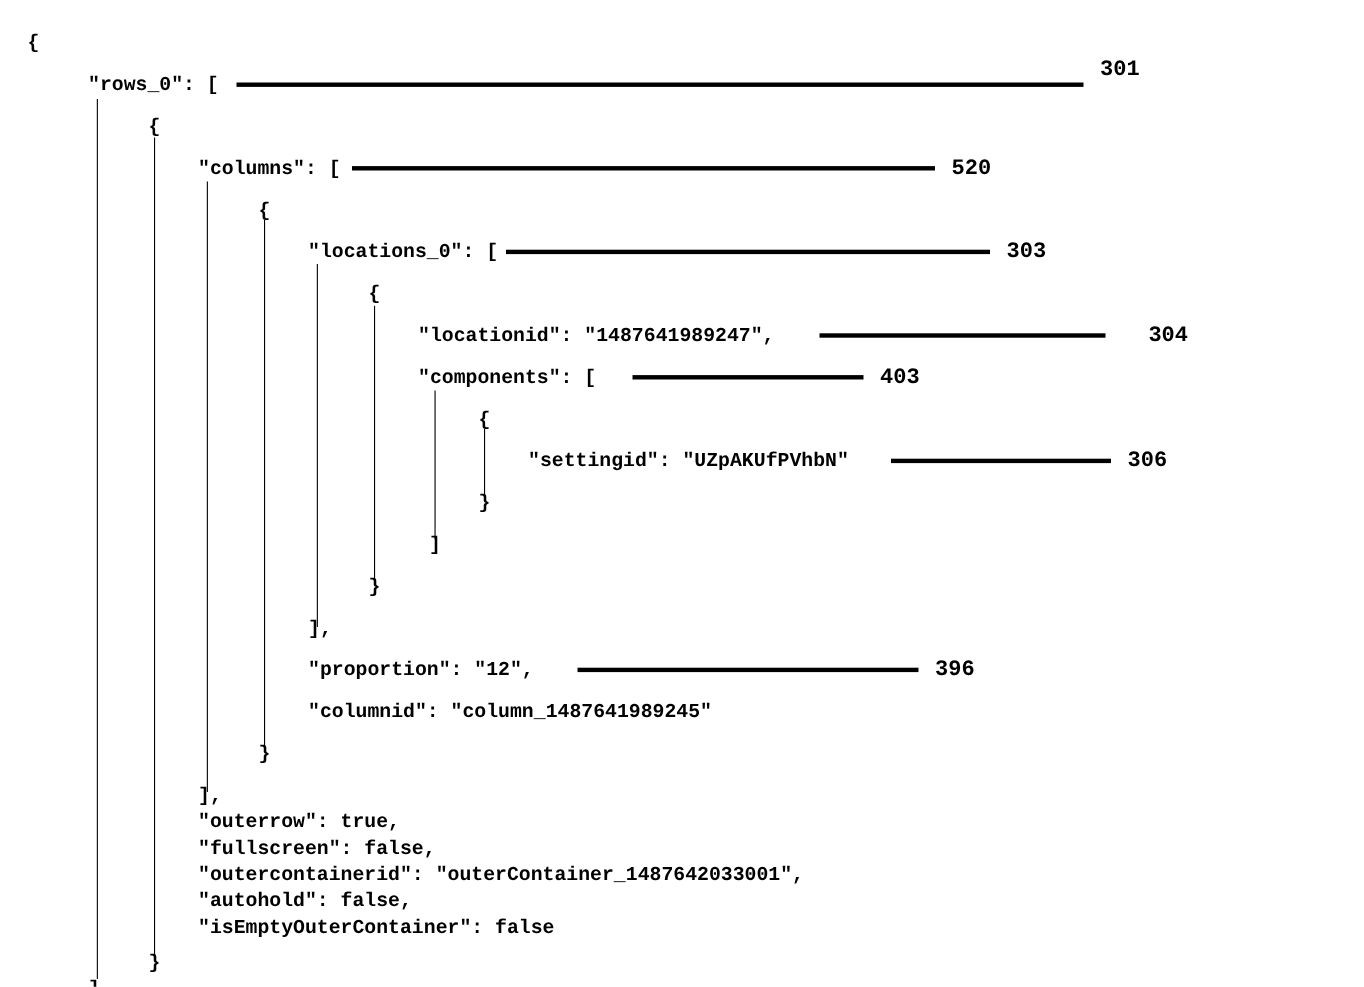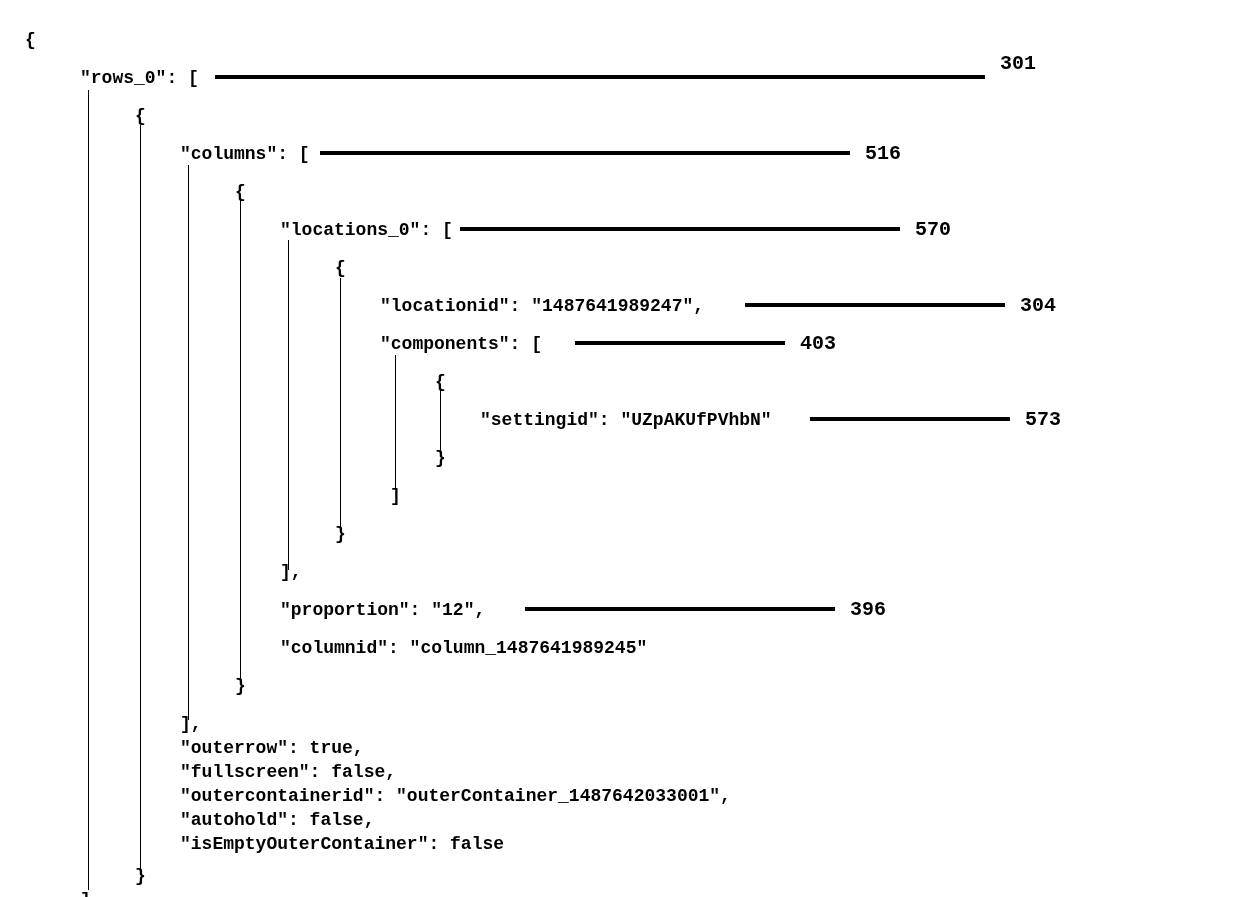--- a/index.html
+++ b/index.html
@@ -75,30 +75,30 @@
   <div class="guide-line" style="left:220px; top:180px; height:480px"></div>
   <div class="guide-line" style="left:268px; top:220px; height:330px"></div>
   <div class="guide-line" style="left:320px; top:258px; height:250px"></div>
   <div class="guide-line" style="left:375px; top:335px; height:135px"></div>
   <div class="guide-line" style="left:420px; top:370px; height:62px"></div>
 
   <div class="callout-line" style="left:195px; top:55px; width:770px"></div>
   <span class="callout-num" style="left:980px; top:32px">301</span>
 
   <div class="callout-line" style="left:300px; top:131px; width:530px"></div>
-  <span class="callout-num" style="left:845px; top:122px">516</span>
+  <span class="callout-num" style="left:845px; top:122px">520</span>
 
   <div class="callout-line" style="left:440px; top:207px; width:440px"></div>
-  <span class="callout-num" style="left:895px; top:198px">570</span>
+  <span class="callout-num" style="left:895px; top:198px">303</span>
 
   <div class="callout-line" style="left:725px; top:283px; width:260px"></div>
-  <span class="callout-num" style="left:1000px; top:274px">304</span>
+  <span class="callout-num" style="left:1024px; top:274px">304</span>
 
   <div class="callout-line" style="left:555px; top:321px; width:210px"></div>
   <span class="callout-num" style="left:780px; top:312px">403</span>
 
   <div class="callout-line" style="left:790px; top:397px; width:200px"></div>
-  <span class="callout-num" style="left:1005px; top:388px">573</span>
+  <span class="callout-num" style="left:1005px; top:388px">306</span>
 
   <div class="callout-line" style="left:505px; top:587px; width:310px"></div>
   <span class="callout-num" style="left:830px; top:578px">396</span>
 
 </div>
 
 </body></html>

